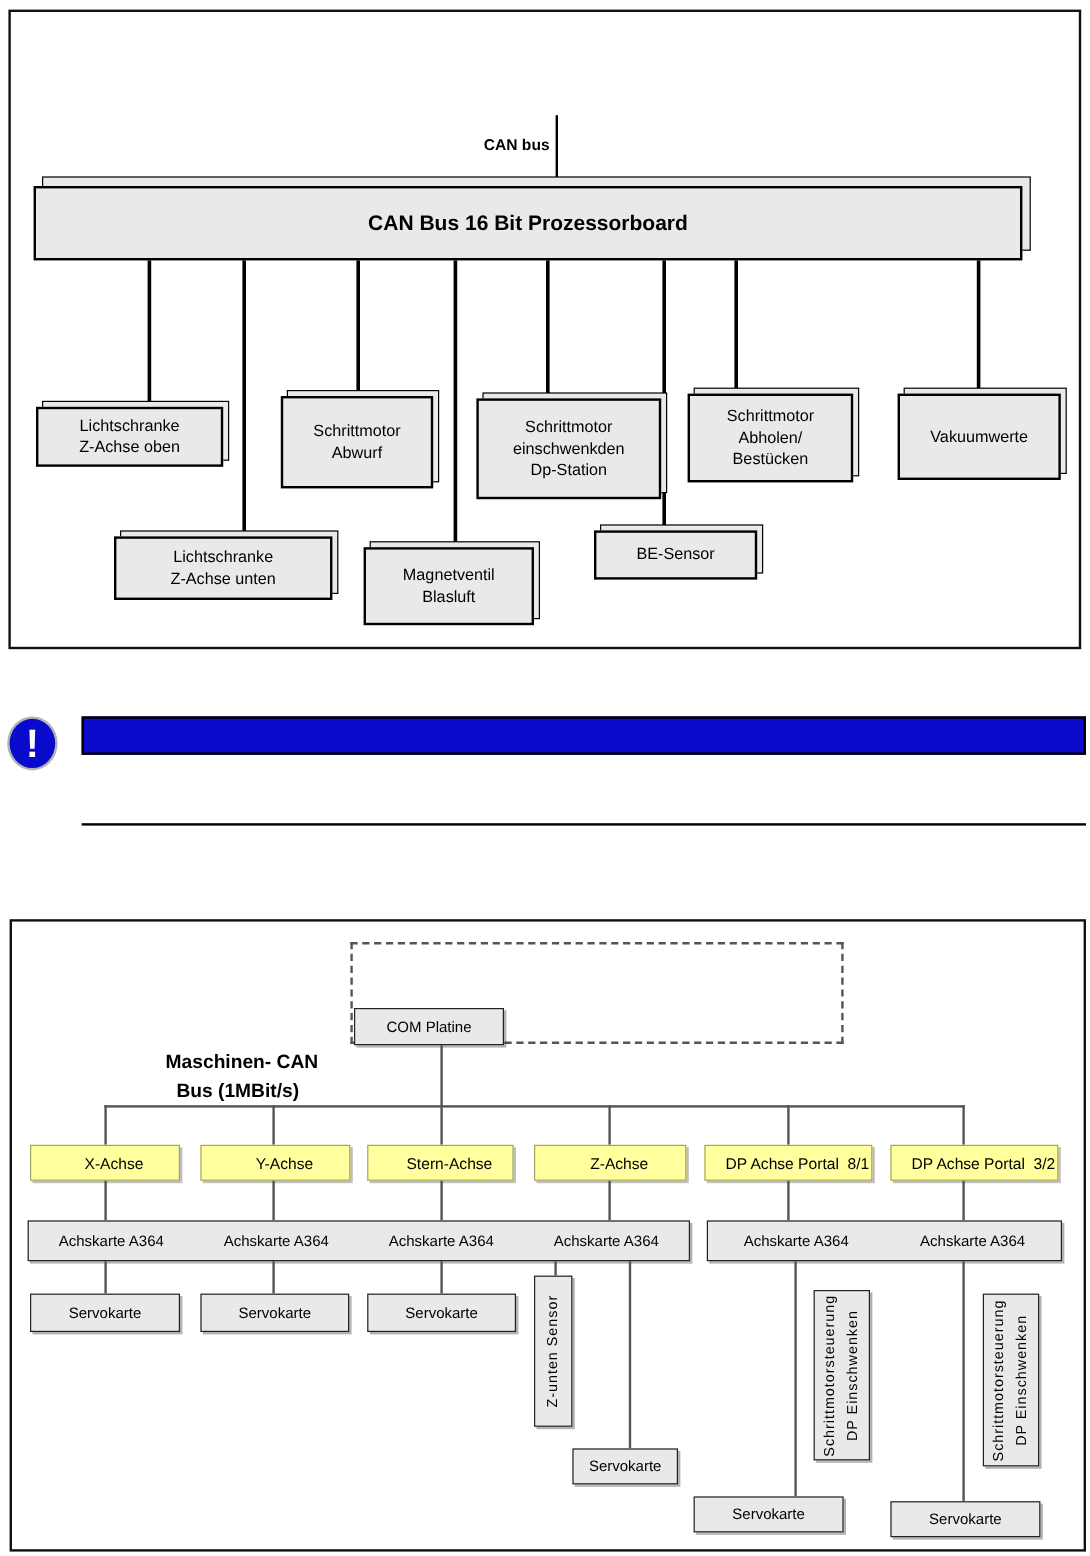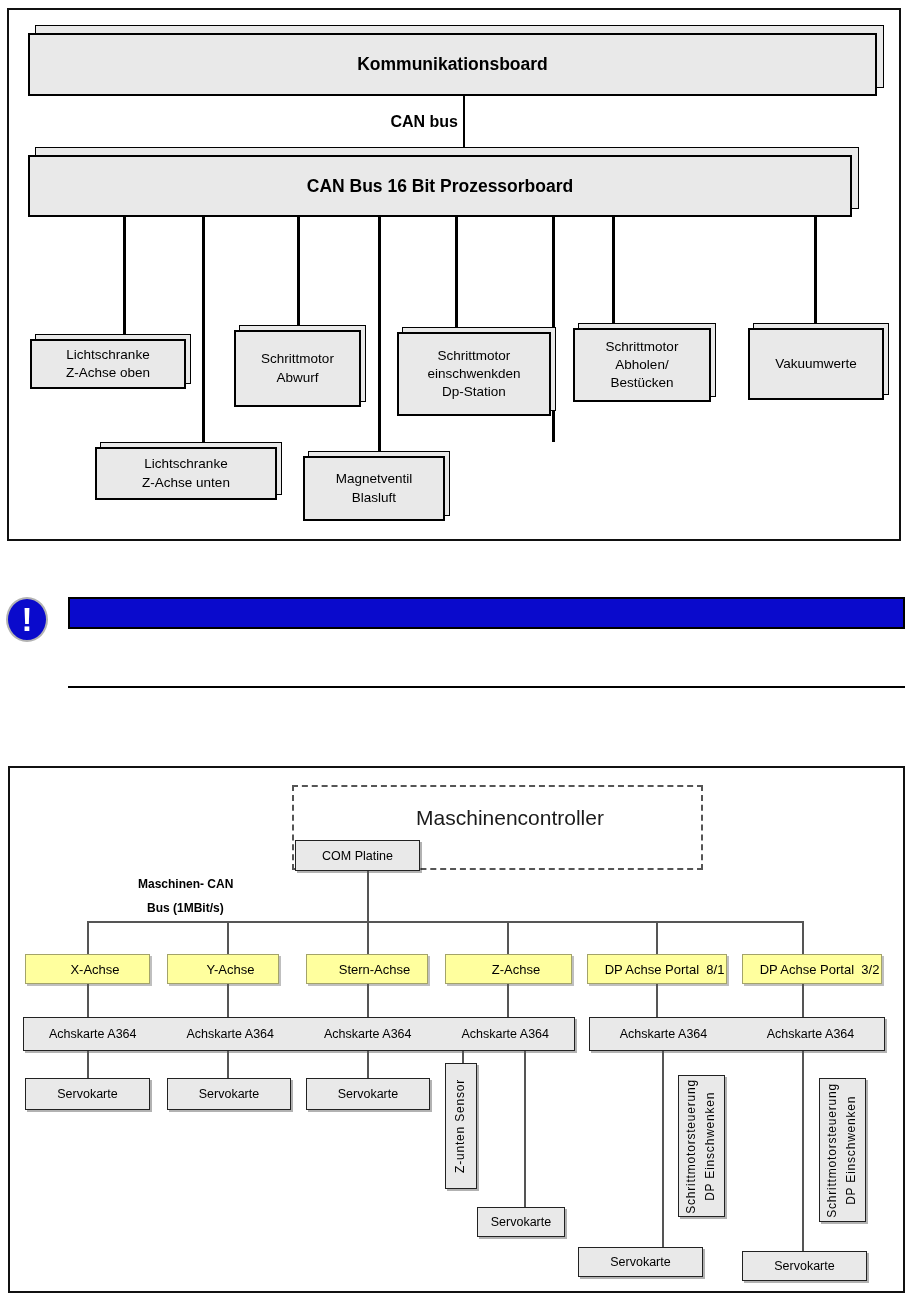--- a/index.html
+++ b/index.html
@@ -18,21 +18,21 @@
     font-weight:bold;font-size:17.5px;
   }
   .box3d{
     background:#e9e9e9;border:2px solid #000;
     box-shadow:5px -5px 0 -1px #e9e9e9, 5px -5px 0 0 #000;
     display:flex;align-items:center;justify-content:center;text-align:center;
     font-size:13.5px;line-height:1.34;white-space:pre-line;
   }
   .vline{background:#000;width:3px;}
   .thinline{background:#000;width:2px;}
-  .buslabel{font-weight:bold;font-size:16px;text-align:right;}
+  .buslabel{font-weight:bold;font-size:13px;text-align:right;}
   
   .note-icon{
     border-radius:50%;background:#0a0acc;border:2px solid #b3b3b3;
     color:#fff;display:flex;align-items:center;justify-content:center;
     font-weight:bold;font-size:33px;line-height:1;
   }
   .note-bar{background:#0a0acc;border:2px solid #000;}
   .rule{background:#000;}
   
   .dashedbox{border:2px dashed #555;background:transparent;}
@@ -44,37 +44,36 @@
     font-size:12.5px;
   }
   .ybox{
     background:#ffff9e;border:1px solid #a3a36a;
     box-shadow:2px 2px 0 rgba(0,0,0,0.25);
     display:flex;align-items:center;justify-content:center;text-align:center;
     font-size:13px;white-space:pre-wrap;padding-left:15px;
   }
   .gline{background:#555;width:1.5px;}
   .ghline{background:#555;height:1.5px;}
-  .blabel{font-weight:bold;font-size:12px;}
+  .blabel{font-weight:bold;font-size:16px;}
   .cells{display:flex;width:100%;height:100%;}
   .cells > div{flex:1;display:flex;align-items:center;justify-content:center;font-size:12.5px;}
   .vtext{
     writing-mode:vertical-rl;transform:rotate(180deg);
     font-size:12px;letter-spacing:0.8px;white-space:pre-line;
     text-align:center;line-height:1.6;
   }
 </style>
 </head>
 <body>
 
 <div class="page">
 
   <div class="abs frame" style="left:7px;top:8px;width:894px;height:533px;"></div>
 
-  <div class="abs board3d" style="left:28px;top:33px;width:849px;height:63px;">Kommunikationsboard</div>
 
   <div class="abs thinline" style="left:463px;top:96px;height:59px;"></div>
   <div class="abs buslabel" style="left:358px;top:113px;width:100px;">CAN bus</div>
 
   <div class="abs board3d" style="left:28px;top:155px;width:824px;height:62px;">CAN Bus 16 Bit Prozessorboard</div>
 
   <div class="abs vline" style="left:123px;top:217px;height:122px;"></div>
   <div class="abs vline" style="left:202px;top:217px;height:230px;"></div>
   <div class="abs vline" style="left:297px;top:217px;height:113px;"></div>
   <div class="abs vline" style="left:378px;top:217px;height:239px;"></div>
@@ -92,48 +91,48 @@
 Dp-Station</div>
   <div class="abs box3d" style="left:573px;top:328px;width:138px;height:74px;">Schrittmotor
 Abholen/
 Bestücken</div>
   <div class="abs box3d" style="left:748px;top:328px;width:136px;height:72px;">Vakuumwerte</div>
 
   <div class="abs box3d" style="left:95px;top:447px;width:182px;height:53px;">Lichtschranke
 Z-Achse unten</div>
   <div class="abs box3d" style="left:303px;top:456px;width:142px;height:65px;">Magnetventil
 Blasluft</div>
+  <div class="abs box3d" style="left:495px;top:442px;width:136px;height:41px;">BE-Sensor</div>
 
   <div class="abs note-icon" style="left:6px;top:597px;width:42px;height:45px;">
     <span>!</span>
   </div>
   <div class="abs note-bar" style="left:68px;top:597px;width:837px;height:32px;"></div>
   <div class="abs rule" style="left:68px;top:686px;width:837px;height:2px;"></div>
 
   <div class="abs frame" style="left:8px;top:766px;width:897px;height:527px;"></div>
 
   <div class="abs dashedbox" style="left:292px;top:785px;width:411px;height:85px;"></div>
-  <div class="abs bigtitle" style="left:330px;top:806px;width:360px;">Maschinencontroller</div>
   <div class="abs gbox" style="left:295px;top:840px;width:125px;height:31px;">COM Platine</div>
 
   <div class="abs blabel" style="left:138px;top:877px;">Maschinen- CAN</div>
   <div class="abs blabel" style="left:147px;top:901px;">Bus (1MBit/s)</div>
 
   <div class="abs ghline" style="left:87px;top:921px;width:717px;"></div>
 
   <div class="abs gline" style="left:367px;top:871px;height:83px;"></div>
 
   <div class="abs gline" style="left:87px;top:921px;height:33px;"></div>
   <div class="abs gline" style="left:227px;top:921px;height:33px;"></div>
   <div class="abs gline" style="left:507px;top:921px;height:33px;"></div>
   <div class="abs gline" style="left:656px;top:921px;height:33px;"></div>
   <div class="abs gline" style="left:802px;top:921px;height:33px;"></div>
 
   <div class="abs ybox" style="left:25px;top:954px;width:125px;height:30px;">X-Achse</div>
-  <div class="abs ybox" style="left:167px;top:954px;width:112px;height:30px;">Y-Achse</div>
+  <div class="abs ybox" style="left:167px;top:954px;width:125px;height:30px;">Y-Achse</div>
   <div class="abs ybox" style="left:306px;top:954px;width:122px;height:30px;">Stern-Achse</div>
   <div class="abs ybox" style="left:445px;top:954px;width:127px;height:30px;">Z-Achse</div>
   <div class="abs ybox" style="left:587px;top:954px;width:140px;height:30px;">DP Achse Portal  8/1</div>
   <div class="abs ybox" style="left:742px;top:954px;width:140px;height:30px;">DP Achse Portal  3/2</div>
 
   <div class="abs gline" style="left:87px;top:984px;height:33px;"></div>
   <div class="abs gline" style="left:227px;top:984px;height:33px;"></div>
   <div class="abs gline" style="left:367px;top:984px;height:33px;"></div>
   <div class="abs gline" style="left:507px;top:984px;height:33px;"></div>
   <div class="abs gline" style="left:656px;top:984px;height:33px;"></div>

